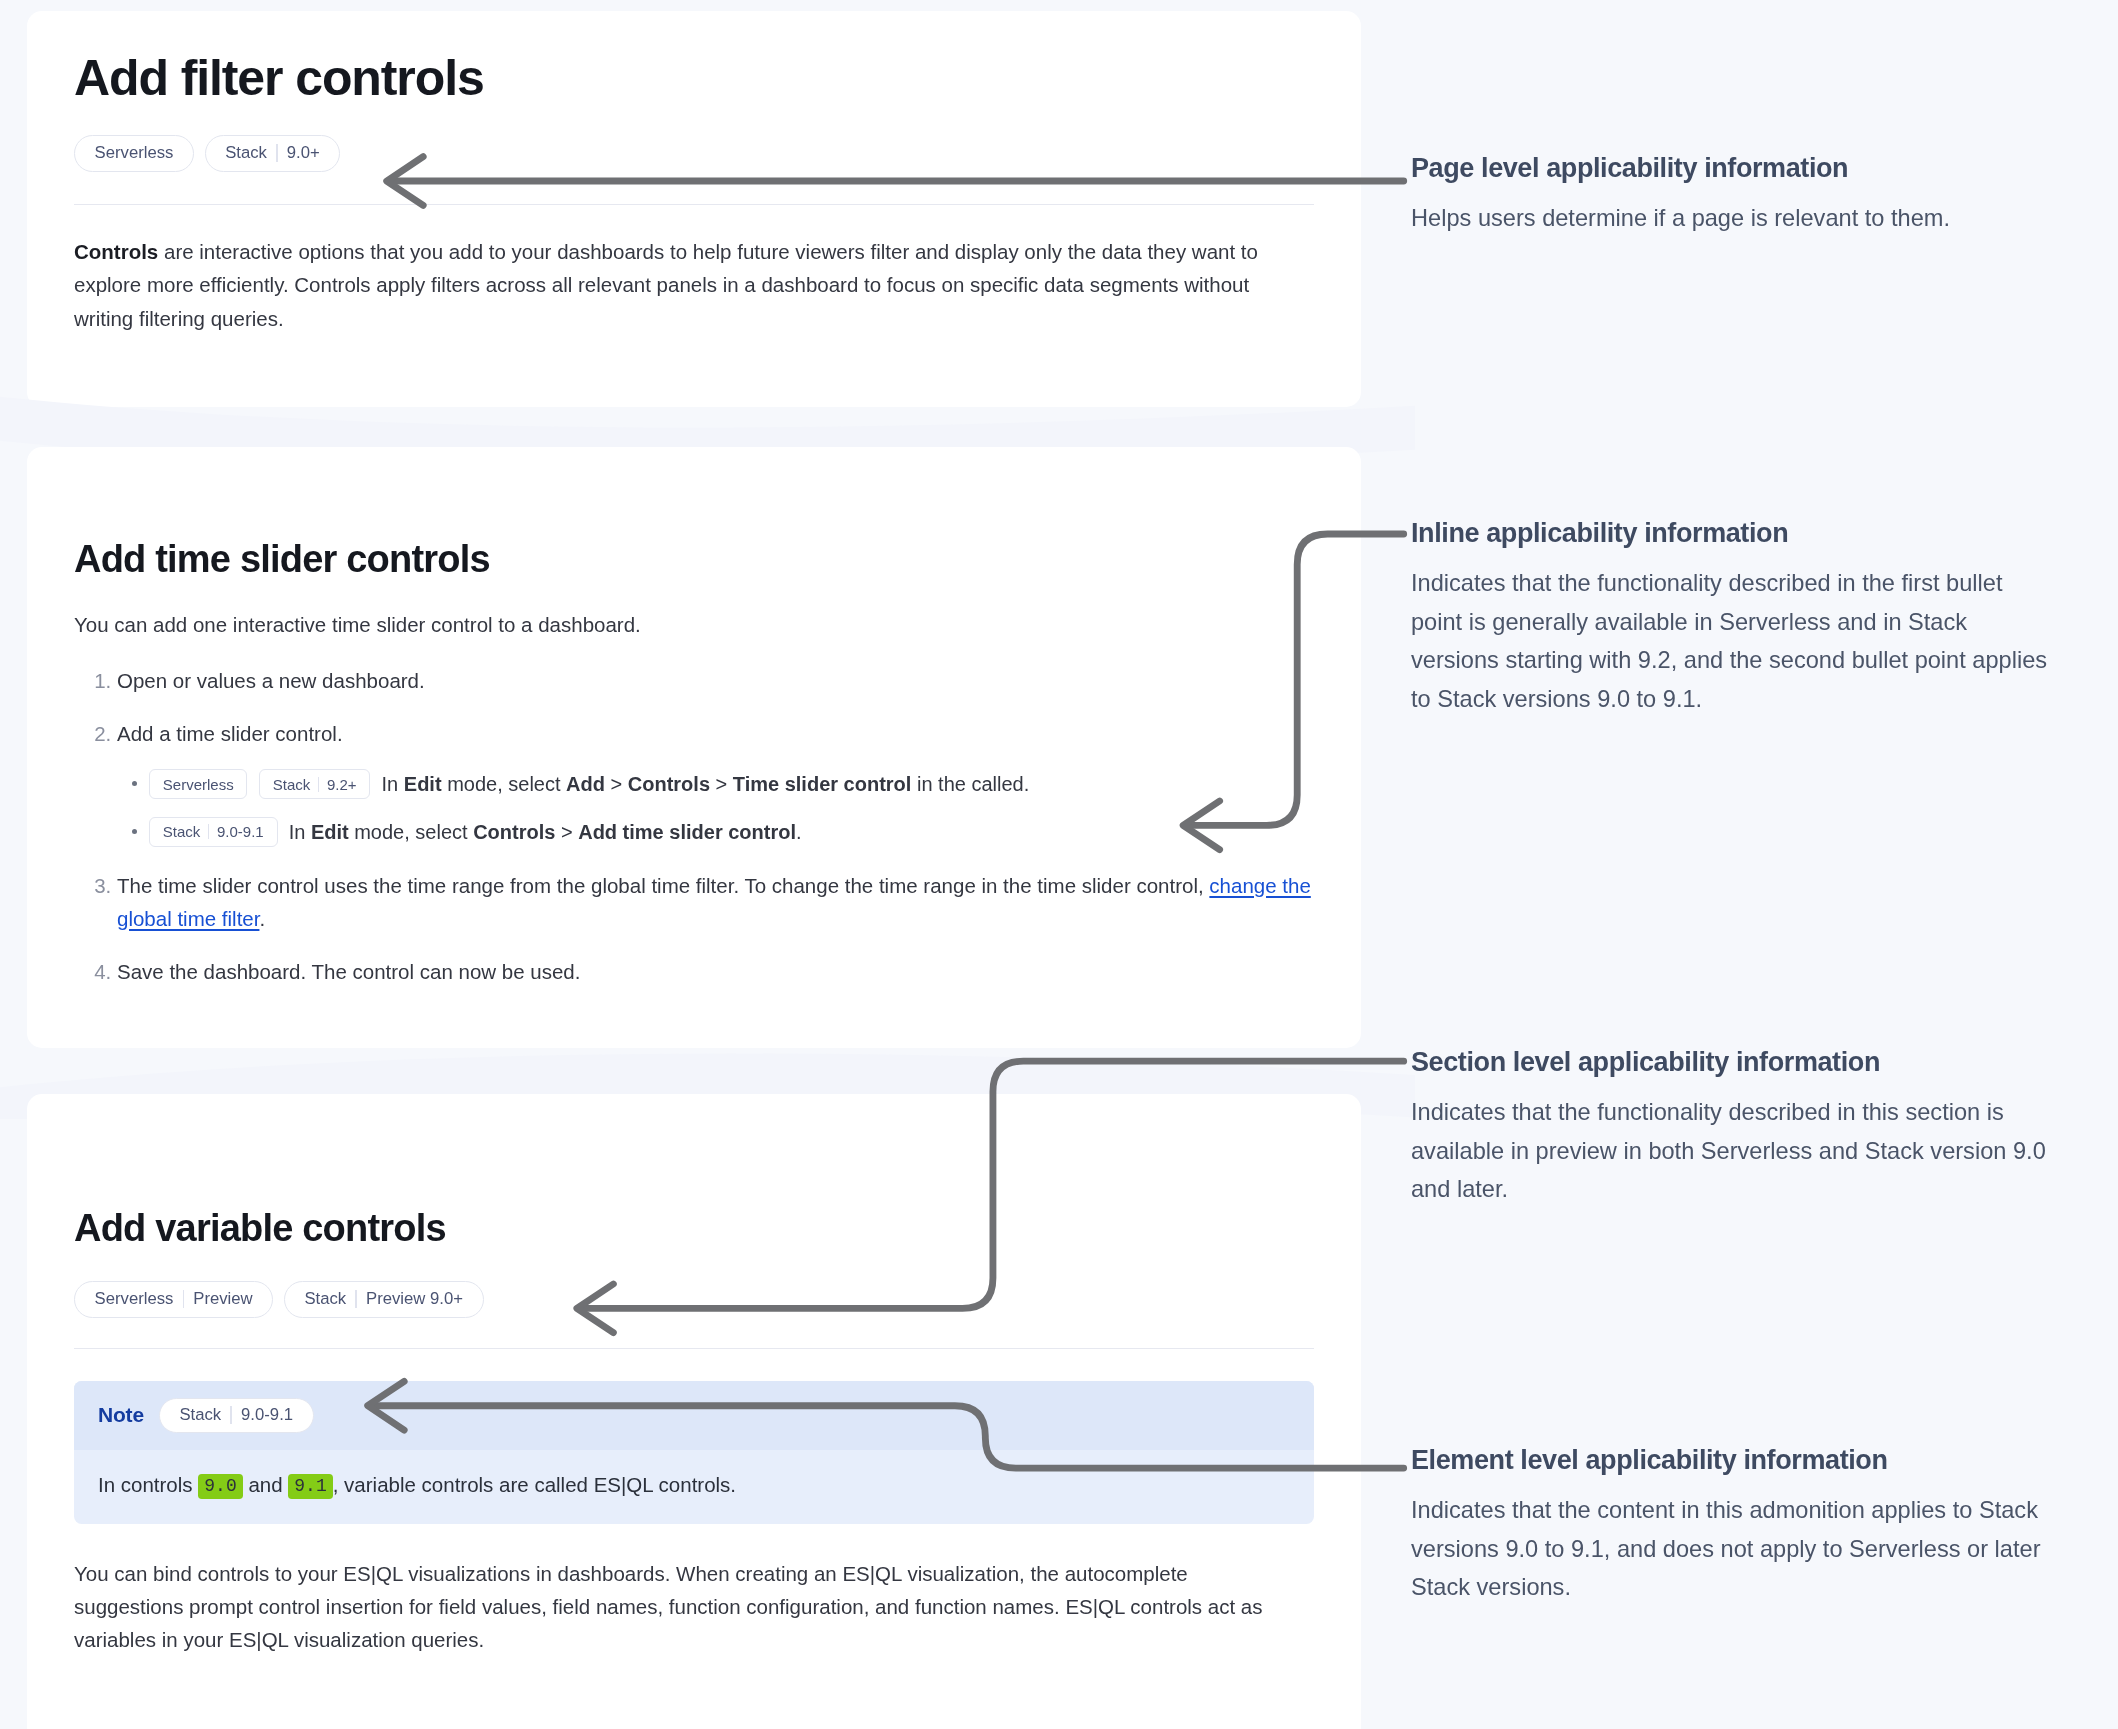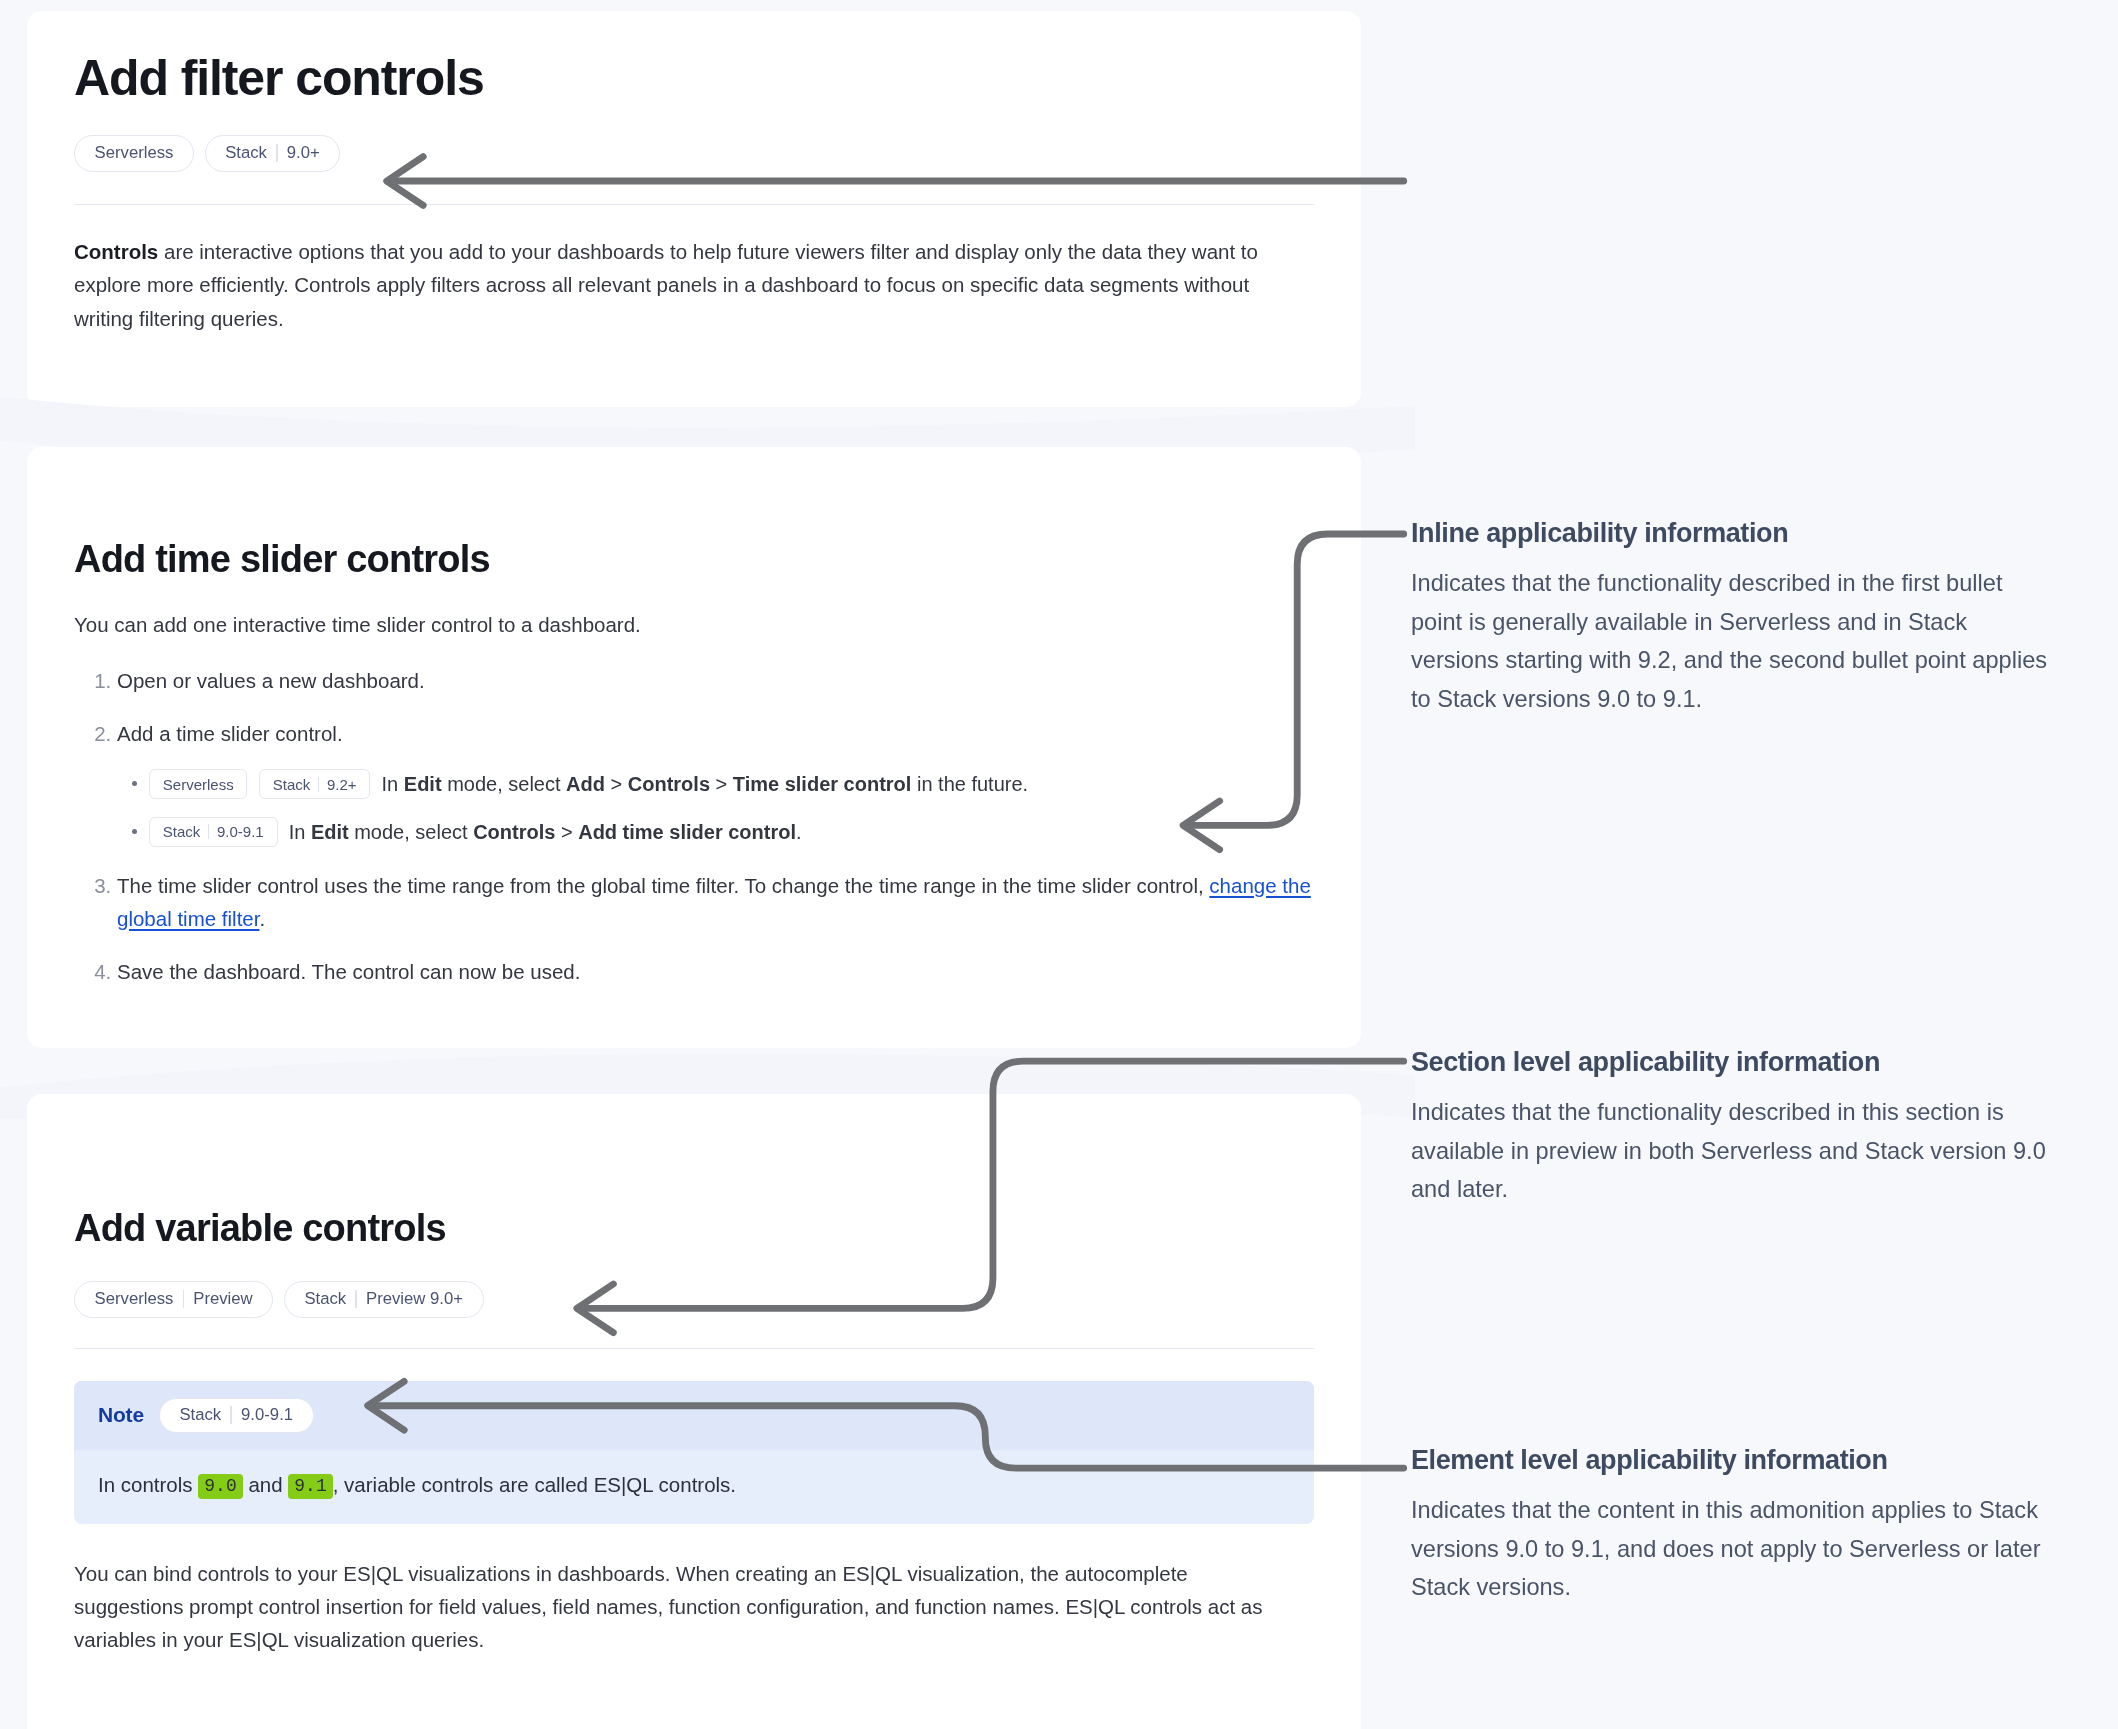--- a/index.html
+++ b/index.html
@@ -249,21 +249,21 @@
           <ul class="doc-ul">
             <li>
               <span class="badge inline">
                 <span class="seg">Serverless</span>
               </span>
               <span class="badge inline" style="margin-left:6px;">
                 <span class="seg">Stack</span>
                 <span class="sep"></span>
                 <span class="seg">9.2+</span>
               </span>
-              <span class="li-text">&nbsp;<span>In </span><b>Edit</b><span> mode, select </span><b>Add</b><span> &gt; </span><b>Controls</b><span> &gt; </span><b>Time slider control</b><span> in the future.</span></span>
+              <span class="li-text">&nbsp;<span>In </span><b>Edit</b><span> mode, select </span><b>Add</b><span> &gt; </span><b>Controls</b><span> &gt; </span><b>Time slider control</b><span> in the called.</span></span>
             </li>
 
             <li>
               <span class="badge inline">
                 <span class="seg">Stack</span>
                 <span class="sep"></span>
                 <span class="seg">9.0-9.1</span>
               </span>
               <span class="li-text">&nbsp;<span>In </span><b>Edit</b><span> mode, select </span><b>Controls</b><span> &gt; </span><b>Add time slider control</b><span>.</span></span>
             </li>
@@ -309,20 +309,24 @@
             <span class="seg">9.0-9.1</span>
           </span>
         </div>
         <div class="note-body"><span>In controls </span><code class="inline-code">9.0</code><span> and </span><code class="inline-code">9.1</code><span>, variable controls are called ES|QL controls.</span></div>
       </div>
 
       <p class="doc-p" style="margin-top:33px;max-width:1217px;">You can bind controls to your ES|QL visualizations in dashboards. When creating an ES|QL visualization, the autocomplete suggestions prompt control insertion for field values, field names, function configuration, and function names. ES|QL controls act as variables in your ES|QL visualization queries.</p>
     </div>
   </div>
 
+  <div class="anno" style="top:152px;">
+    <p class="anno-title">Page level applicability information</p>
+    <p class="anno-body">Helps users determine if a page is relevant to them.</p>
+  </div>
 
   <div class="anno" style="top:517px;">
     <p class="anno-title">Inline applicability information</p>
     <p class="anno-body">Indicates that the functionality described in the first bullet point is generally available in Serverless and in Stack versions starting with 9.2, and the second bullet point applies to Stack versions 9.0 to 9.1.</p>
   </div>
 
   <div class="anno" style="top:1046px;">
     <p class="anno-title">Section level applicability information</p>
     <p class="anno-body">Indicates that the functionality described in this section is available in preview in both Serverless and Stack version 9.0 and later.</p>
   </div>

